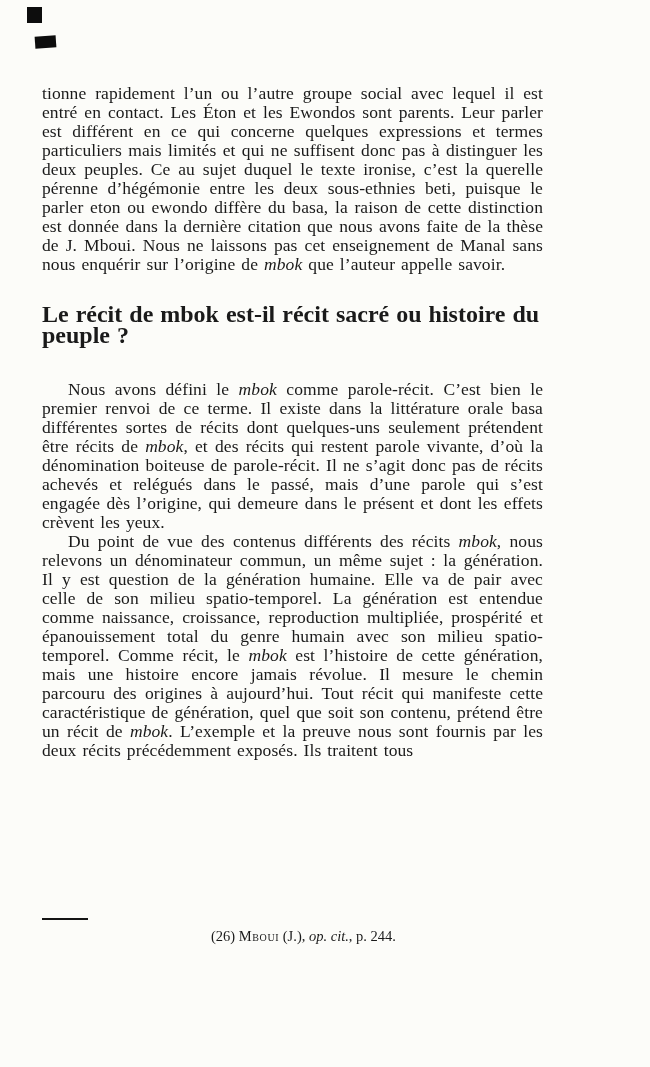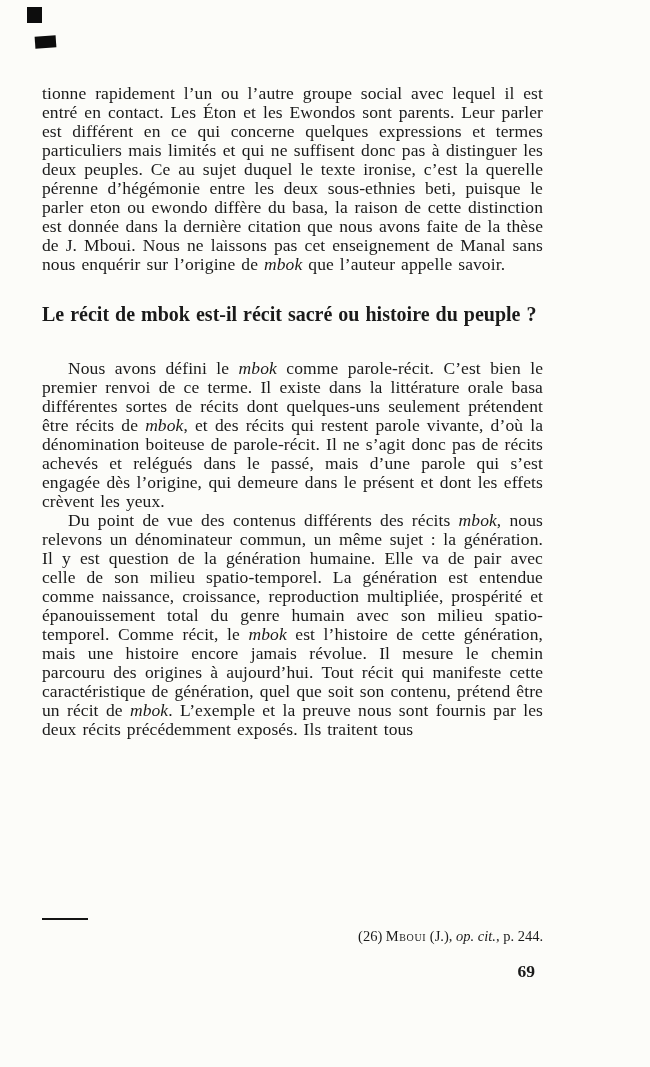--- a/index.html
+++ b/index.html
@@ -34,21 +34,21 @@
     text-align: justify;
     word-spacing: 1.5px;
     letter-spacing: 0.1px;
   }
   .indent { text-indent: 26px; }
   em { font-style: italic; }
   .smallcaps { font-variant-caps: small-caps; letter-spacing: 0.6px; }
 
   .heading {
     margin: 30px 0 34px 0;
-    font-size: 20px;
+    font-size: 24px;
     line-height: 21px;
     font-weight: bold;
     text-align: left;
     word-spacing: 1px;
   }
 
   .footnote-area {
     position: absolute;
     left: 42px;
     top: 918px;
@@ -58,21 +58,21 @@
     width: 46px;
     height: 2px;
     background: #141414;
     margin-bottom: 7px;
   }
   .footnote {
     margin: 0;
     font-size: 14.5px;
     line-height: 18px;
     text-indent: 22px;
-    text-align: right;
+    text-align: center;
   }
   .page-number {
     margin-top: 16px;
     text-align: right;
     padding-right: 8px;
     font-size: 17.5px;
     font-weight: 600;
   }
 </style>
 </head>
@@ -92,16 +92,15 @@
 
     <p class="para indent"><span>Nous avons défini le </span><em>mbok</em><span> comme parole-récit. C’est bien le premier renvoi de ce terme. Il existe dans la littérature orale basa différentes sortes de récits dont quelques-uns seulement prétendent être récits de </span><em>mbok</em><span>, et des récits qui restent parole vivante, d’où la dénomination boiteuse de parole-récit. Il ne s’agit donc pas de récits achevés et relégués dans le passé, mais d’une parole qui s’est engagée dès l’origine, qui demeure dans le présent et dont les effets crèvent les yeux.</span></p>
 
     <p class="para indent"><span>Du point de vue des contenus différents des récits </span><em>mbok</em><span>, nous relevons un dénominateur commun, un même sujet : la génération. Il y est question de la génération humaine. Elle va de pair avec celle de son milieu spatio-temporel. La génération est entendue comme naissance, croissance, reproduction multipliée, prospérité et épanouissement total du genre humain avec son milieu spatio-temporel. Comme récit, le </span><em>mbok</em><span> est l’histoire de cette génération, mais une histoire encore jamais révolue. Il mesure le chemin parcouru des origines à aujourd’hui. Tout récit qui manifeste cette caractéristique de génération, quel que soit son contenu, prétend être un récit de </span><em>mbok</em><span>. L’exemple et la preuve nous sont fournis par les deux récits précédemment exposés. Ils traitent tous</span></p>
 
   </main>
 
   <div class="footnote-area">
     <div class="footnote-rule"></div>
     <p class="footnote"><span>(26) </span><span class="smallcaps">Mboui</span><span> (J.), </span><em>op. cit.</em><span>, p. 244.</span></p>
-    <div class="page-number">69</div>
   </div>
 
 </div>
 
 </body></html>

